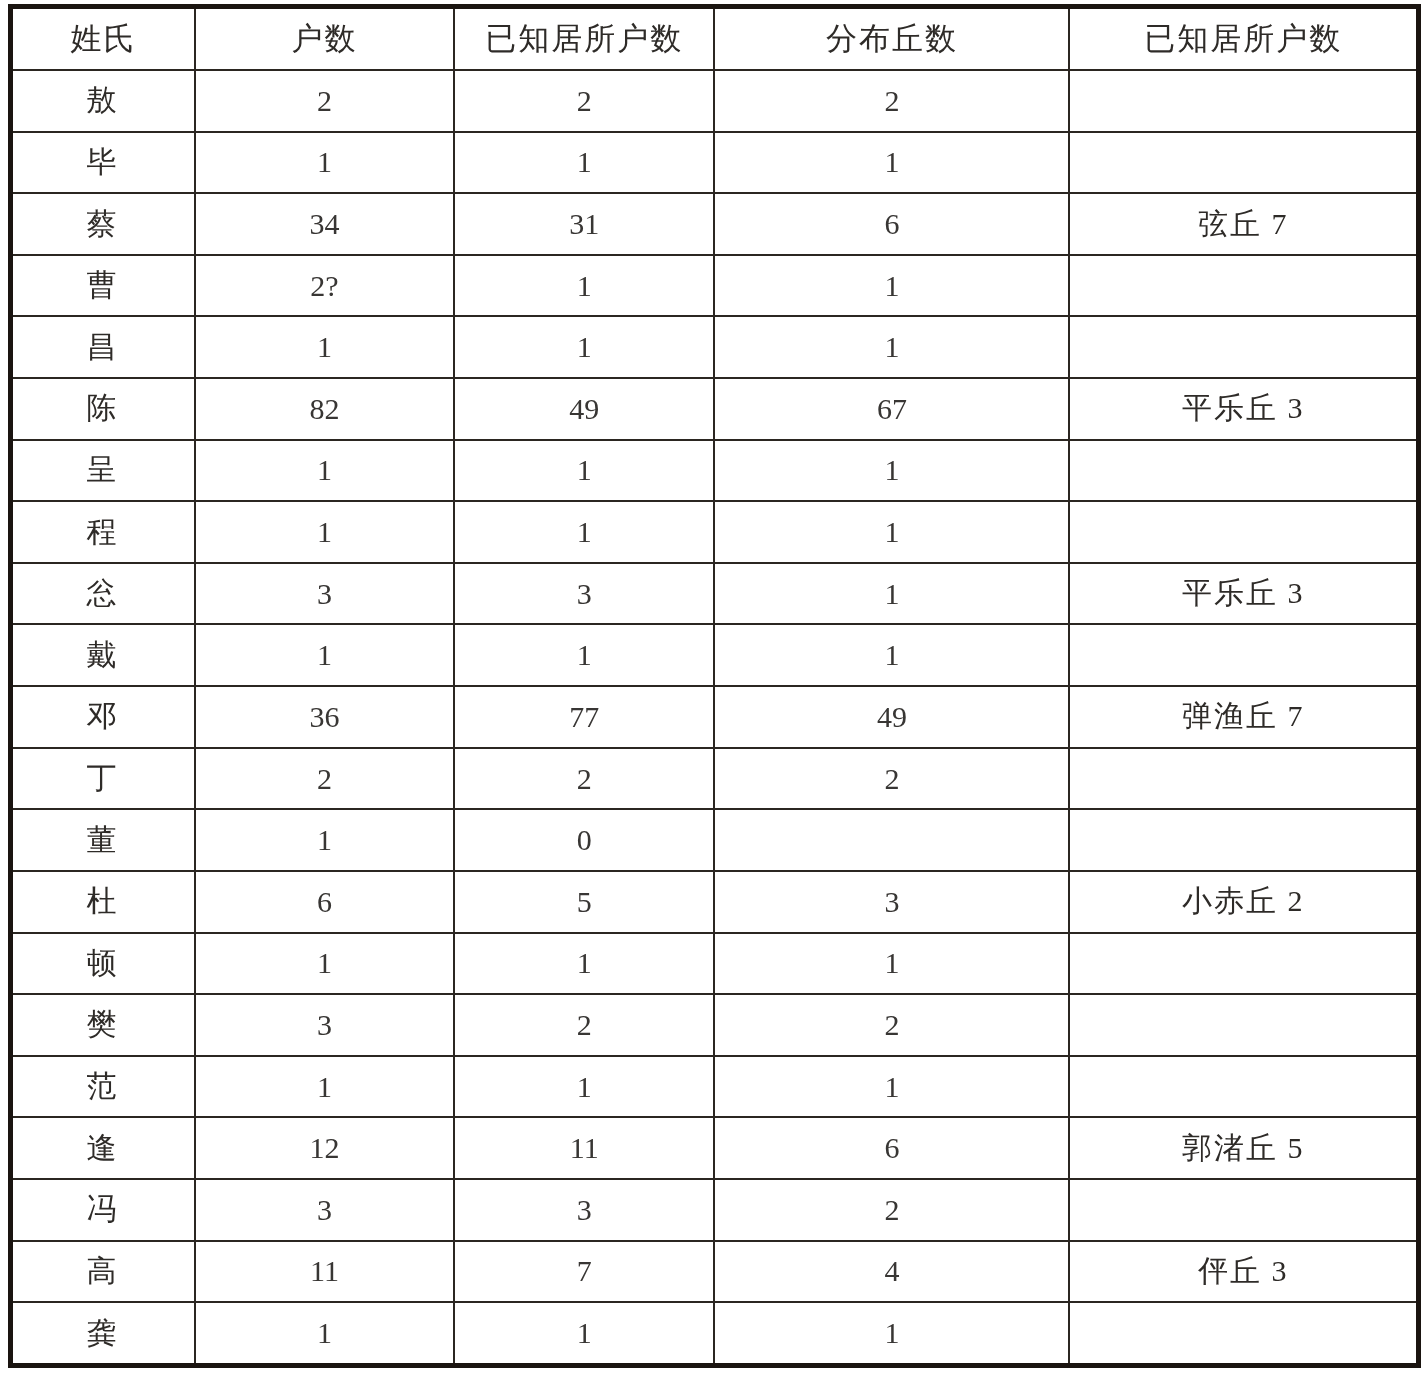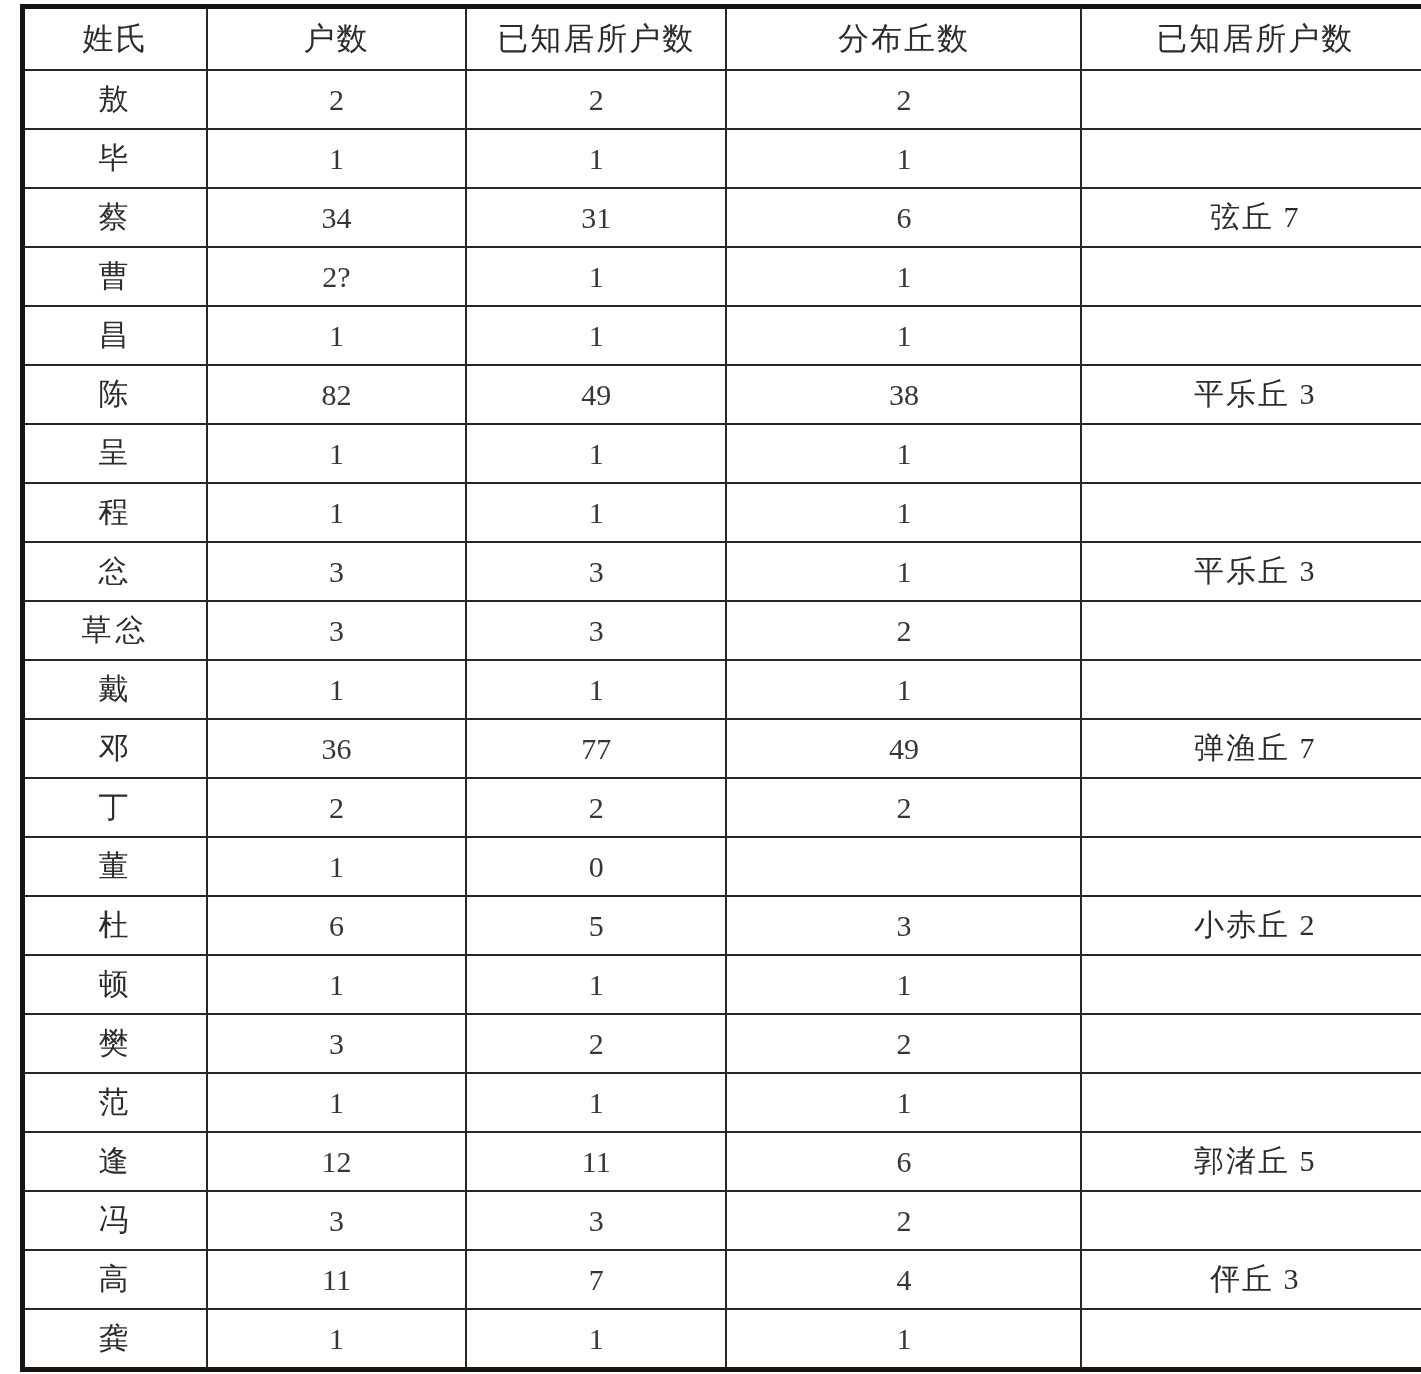--- a/index.html
+++ b/index.html
@@ -6,21 +6,21 @@
     margin: 0;
     padding: 0;
     background: #ffffff;
   }
   .sheet {
     position: relative;
     width: 1296px;
     height: 1374px;
     background: #ffffff;
     box-sizing: border-box;
-    padding: 4px 4px 6px 20px;
+    padding: 4px 4px 6px 8px;
   }
   table.census {
     width: 1413px;
     height: 1364px;
     border-collapse: collapse;
     table-layout: fixed;
     border: 5px solid #1a1410;
     font-family: "Liberation Serif", "DejaVu Serif", serif;
     color: #2e2b28;
     background: #ffffff;
@@ -107,21 +107,21 @@
     <td class="cell-surname">昌</td>
     <td class="cell-num">1</td>
     <td class="cell-num">1</td>
     <td class="cell-num">1</td>
     <td class="cell-tophill"></td>
   </tr>
         <tr>
     <td class="cell-surname">陈</td>
     <td class="cell-num">82</td>
     <td class="cell-num">49</td>
-    <td class="cell-num">38</td>
+    <td class="cell-num">67</td>
     <td class="cell-tophill">平乐丘 3</td>
   </tr>
         <tr>
     <td class="cell-surname">呈</td>
     <td class="cell-num">1</td>
     <td class="cell-num">1</td>
     <td class="cell-num">1</td>
     <td class="cell-tophill"></td>
   </tr>
         <tr>
@@ -130,27 +130,20 @@
     <td class="cell-num">1</td>
     <td class="cell-num">1</td>
     <td class="cell-tophill"></td>
   </tr>
         <tr>
     <td class="cell-surname">忩</td>
     <td class="cell-num">3</td>
     <td class="cell-num">3</td>
     <td class="cell-num">1</td>
     <td class="cell-tophill">平乐丘 3</td>
-  </tr>
-        <tr>
-    <td class="cell-surname">草忩</td>
-    <td class="cell-num">3</td>
-    <td class="cell-num">3</td>
-    <td class="cell-num">2</td>
-    <td class="cell-tophill"></td>
   </tr>
         <tr>
     <td class="cell-surname">戴</td>
     <td class="cell-num">1</td>
     <td class="cell-num">1</td>
     <td class="cell-num">1</td>
     <td class="cell-tophill"></td>
   </tr>
         <tr>
     <td class="cell-surname">邓</td>

